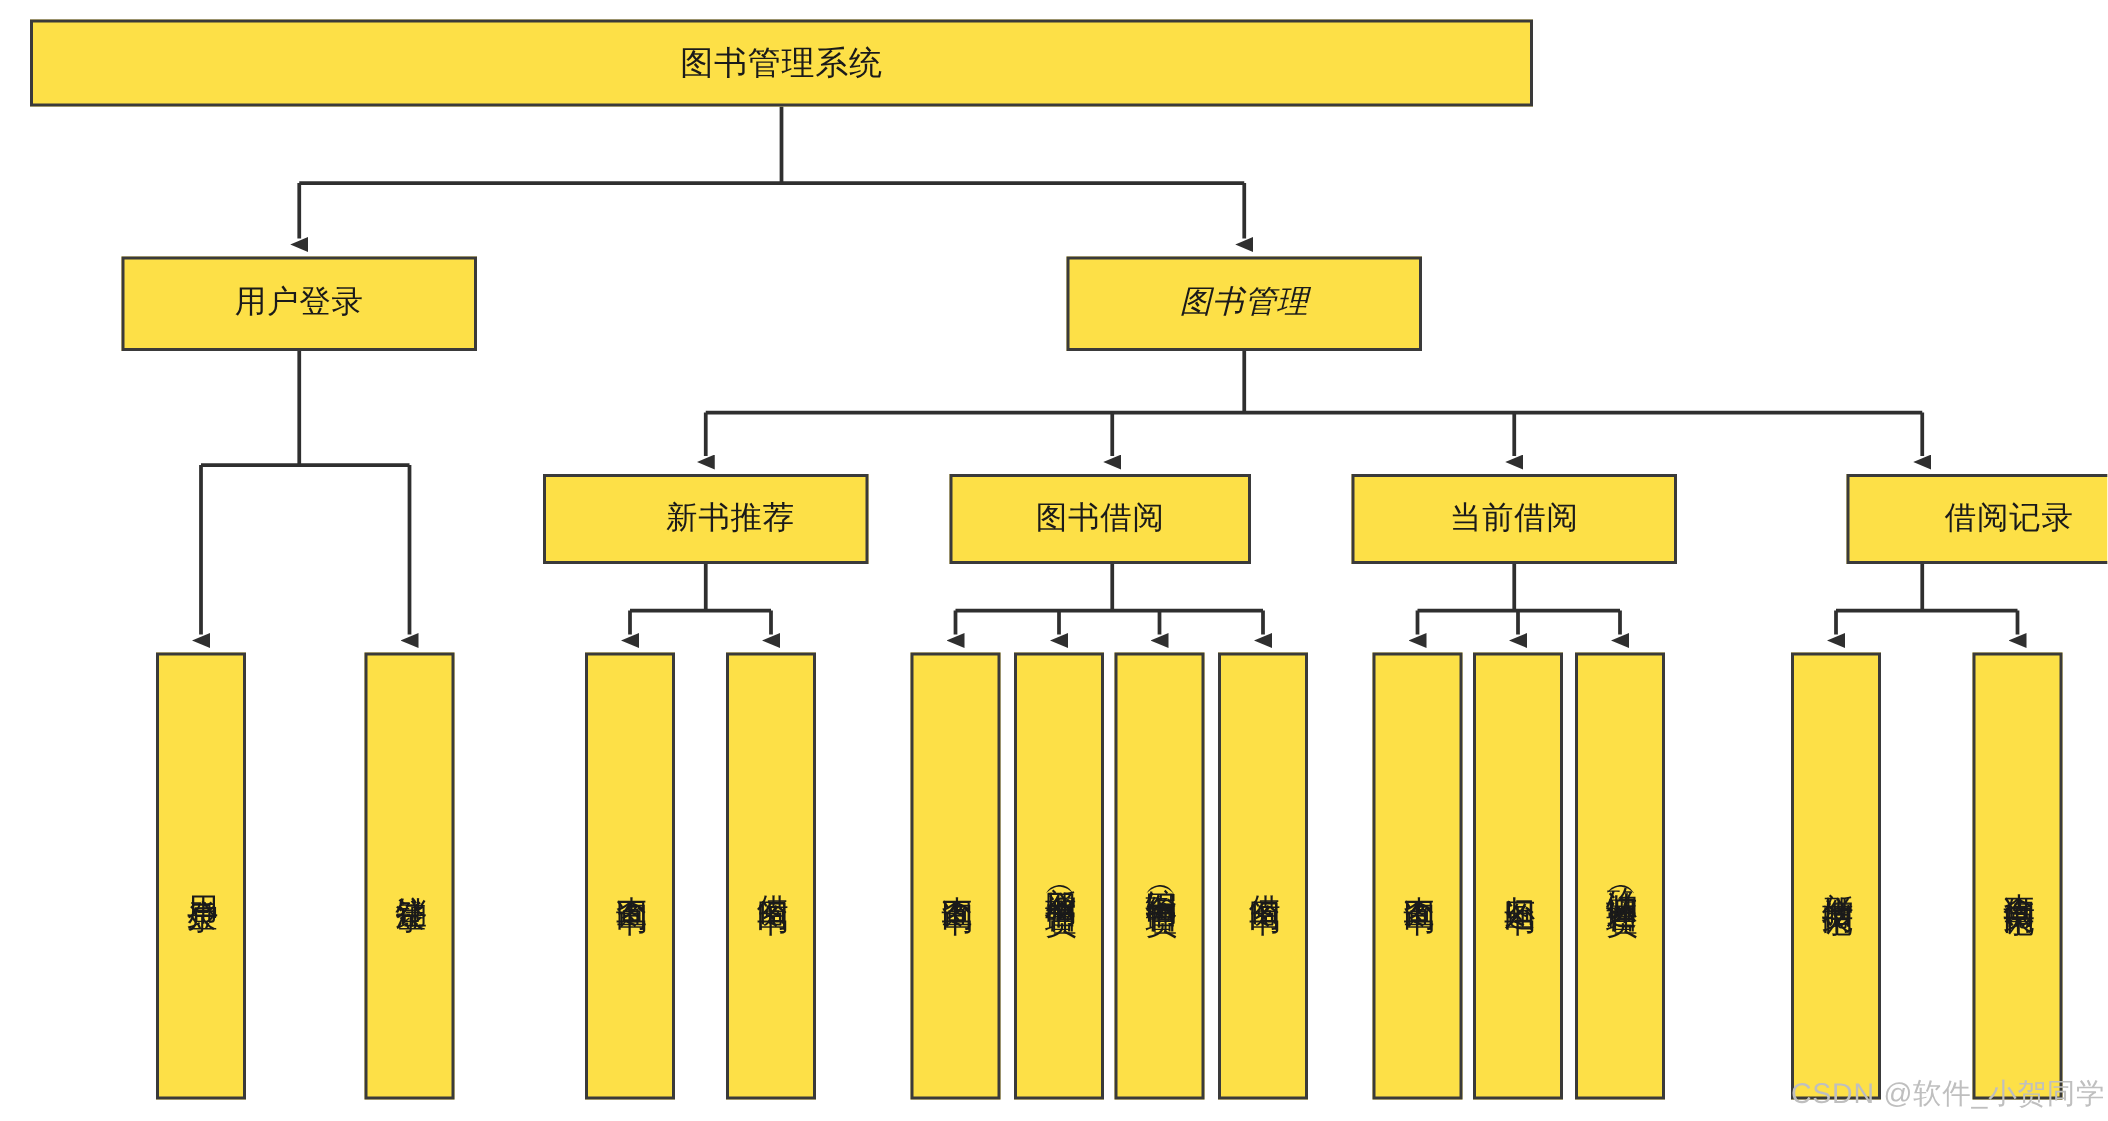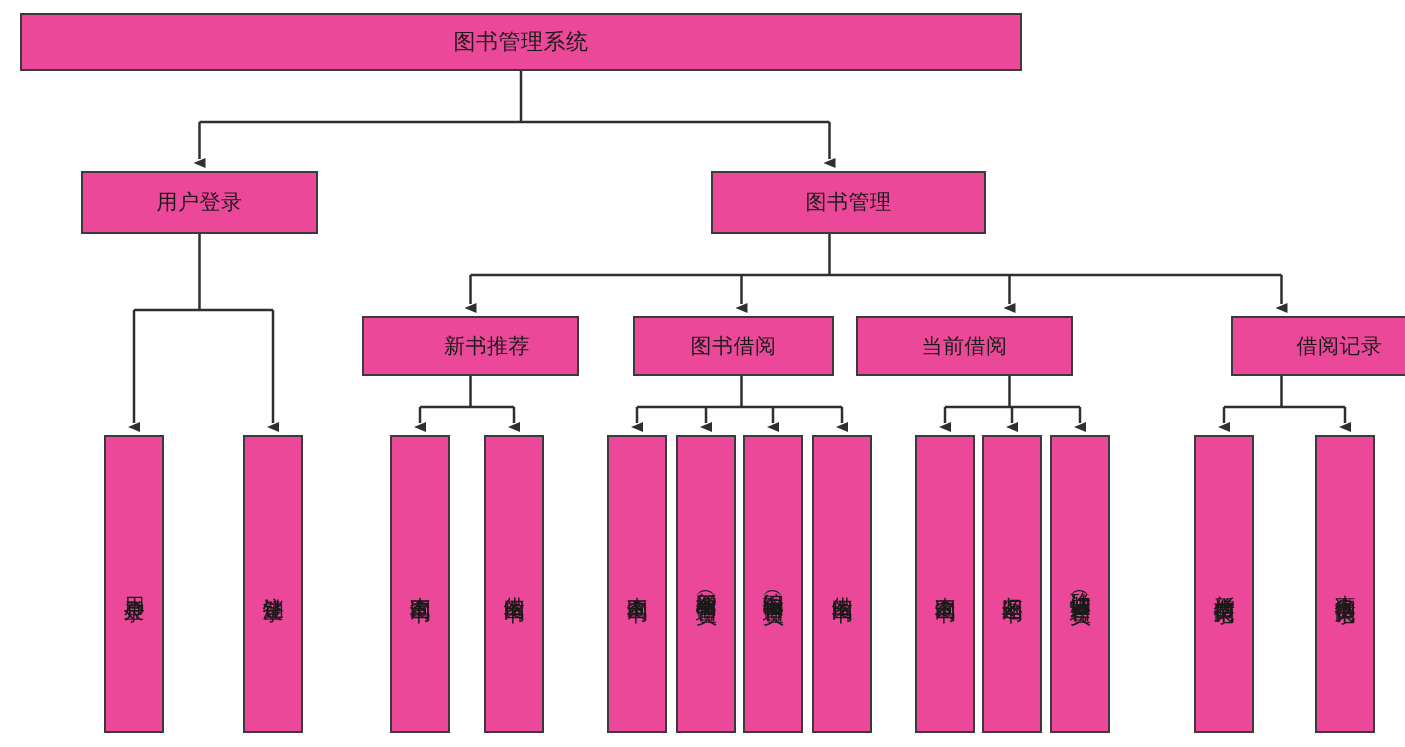--- a/index.html
+++ b/index.html
@@ -20,21 +20,21 @@
   #diagram-svg {
     position: absolute;
     left: 0;
     top: 0;
     width: 1405px;
     height: 747px;
   }
   .node-box {
     position: absolute;
     box-sizing: border-box;
-    background: #ec4899;
+    background: #fde047;
     border: 2px solid #3a3a3a;
     display: flex;
     align-items: center;
     justify-content: center;
     overflow: hidden;
   }
   .node-label {
     color: #1a1a1a;
     text-align: center;
     line-height: 1.15;
@@ -116,30 +116,30 @@
         <line x1="1345" y1="407" x2="1345" y2="423" stroke="#2f2f2f" stroke-width="2.5" marker-end="url(#arrowhead)"></line>
       </g>
   </svg>
   <div id="nodes-layer">
       <div class="node-box horizontal root" style="left: 20px; top: 13px; width: 1002px; height: 58px;">
         <span class="node-label">图书管理系统</span>
       </div>
       <div class="node-box horizontal" style="left: 81px; top: 171px; width: 237px; height: 63px;">
         <span class="node-label">用户登录</span>
       </div>
-      <div class="node-box horizontal" style="left: 711px; top: 171px; width: 275px; height: 63px;">
+      <div class="node-box horizontal" style="left: 711px; top: 171px; width: 237px; height: 63px; font-style: italic;">
         <span class="node-label">图书管理</span>
       </div>
       <div class="node-box horizontal" style="left: 362px; top: 316px; width: 217px; height: 60px; padding-left: 33px;">
         <span class="node-label">新书推荐</span>
       </div>
       <div class="node-box horizontal" style="left: 633px; top: 316px; width: 201px; height: 60px;">
         <span class="node-label">图书借阅</span>
       </div>
-      <div class="node-box horizontal" style="left: 856px; top: 316px; width: 217px; height: 60px; align-items: center;">
+      <div class="node-box horizontal" style="left: 901px; top: 316px; width: 217px; height: 60px; align-items: center;">
         <span class="node-label">当前借阅</span>
       </div>
       <div class="node-box horizontal" style="left: 1231px; top: 316px; width: 217px; height: 60px;">
         <span class="node-label">借阅记录</span>
       </div>
       <div class="node-box vertical" style="left: 104px; top: 435px; width: 60px; height: 298px;">
         <span class="node-label">用户登录</span>
       </div>
       <div class="node-box vertical" style="left: 243px; top: 435px; width: 60px; height: 298px;">
         <span class="node-label">注销登录</span>
@@ -171,13 +171,14 @@
       <div class="node-box vertical" style="left: 1050px; top: 435px; width: 60px; height: 298px;">
         <span class="node-label">确认归还（管理员）</span>
       </div>
       <div class="node-box vertical" style="left: 1194px; top: 435px; width: 60px; height: 298px;">
         <span class="node-label">新增借阅记录</span>
       </div>
       <div class="node-box vertical" style="left: 1315px; top: 435px; width: 60px; height: 298px;">
         <span class="node-label">查询借阅记录</span>
       </div>
     </div>
+  <div id="watermark" style="left: 1194px; top: 716px; color: rgb(191, 191, 191);">CSDN @软件_小贺同学</div>
 </div>
 
 </body></html>

